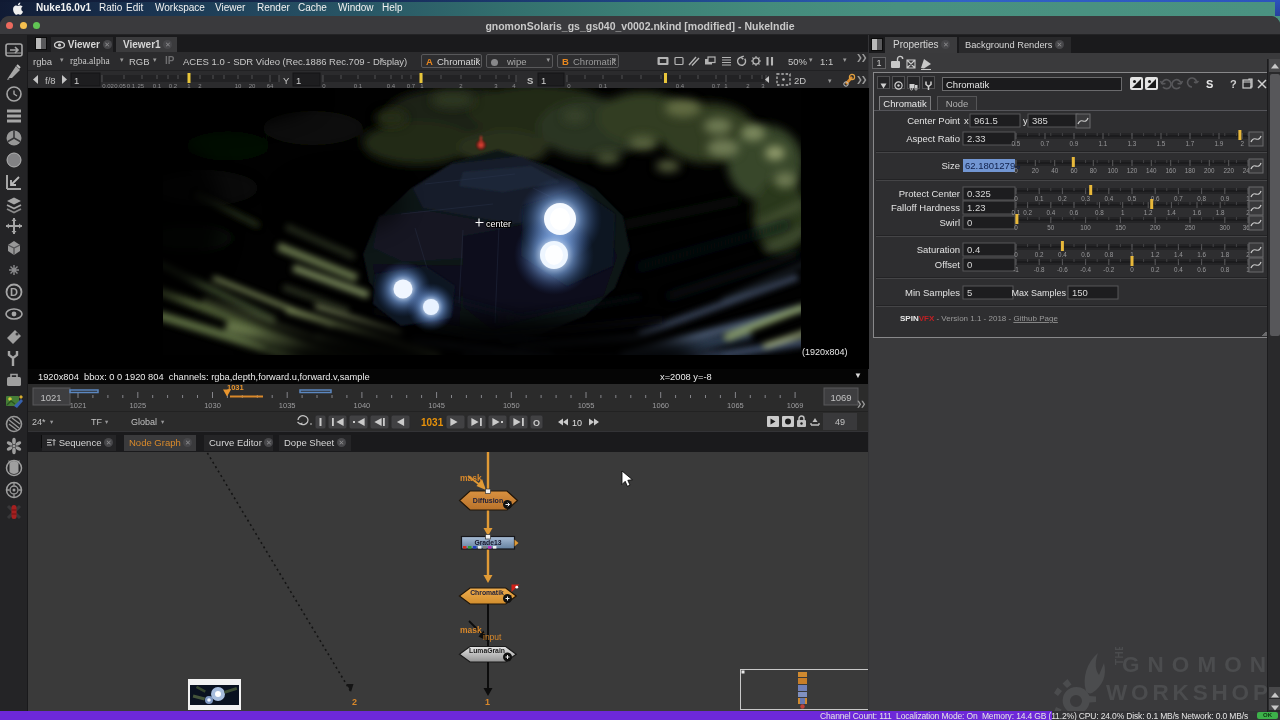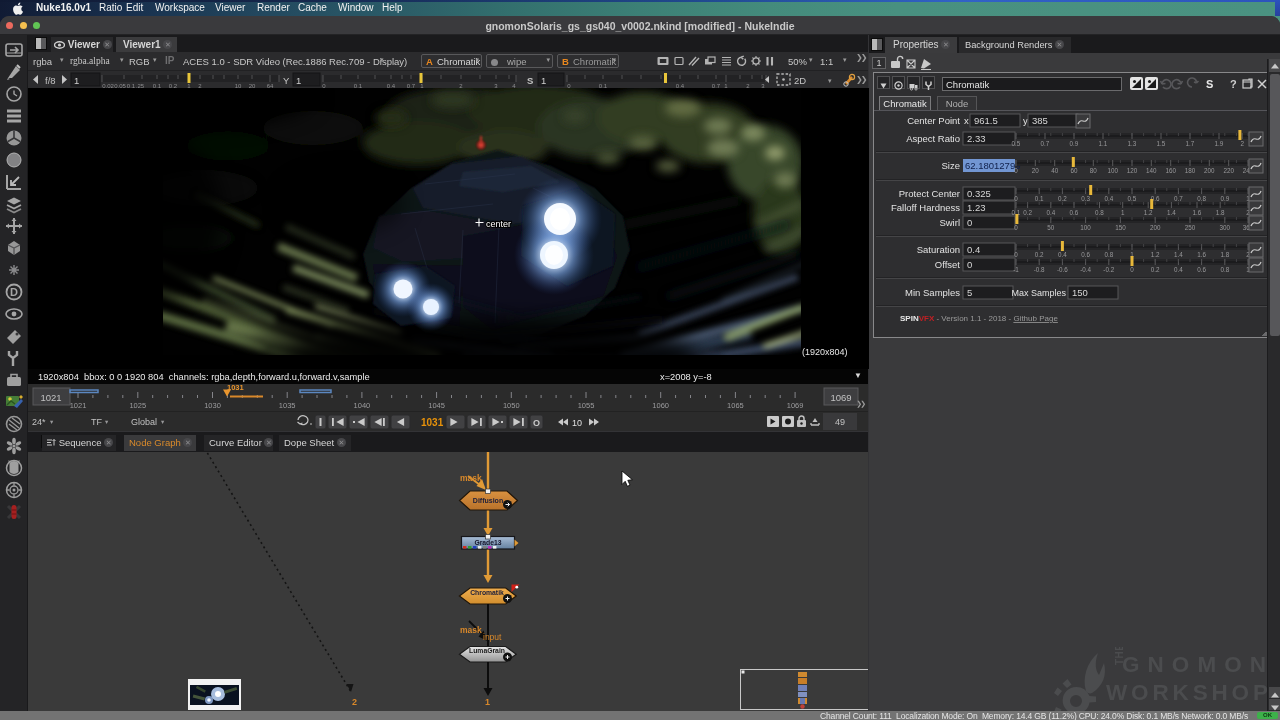--- a/index.html
+++ b/index.html
@@ -44,21 +44,21 @@
 #vinfo { left:28px; top:353px; width:840px; height:15px; background:#050505; color:#ececec; font-size:9.3px; }
 #vruler { left:28px; top:368px; width:840px; height:27px; background:#2b2b2b; }
 #vtrans { left:28px; top:395px; width:840px; height:20px; background:#2b2b2b; border-top:1px solid #222; }
 #dtabbar { left:28px; top:416px; width:840px; height:20px; }
 #ngraph { left:28px; top:436px; width:840px; height:259px; background:#3a3a3a; overflow:hidden; }
 
 
 #rpanel { left:869px; top:19px; width:411px; height:676px; background:#3a3a3c; }
 #rtabbar { left:869px; top:19px; width:411px; height:18px; }
 
-#statusbar { left:0; top:695px; width:1280px; height:9px; background:#737373; }
+#statusbar { left:0; top:695px; width:1052px; height:9px; background:#6d28d9; }
 </style>
 </head>
 <body>
 <div id="stage">
   <div id="wallpaper-r" class="abs"></div>
   <div id="menubar" class="abs">
     <div class="bluetop"></div>
       <div class="rightedge"></div>
     <div class="items">
       <span style="left:13px;top:0px;"><svg width="11" height="13" viewBox="0 0 11 13">

